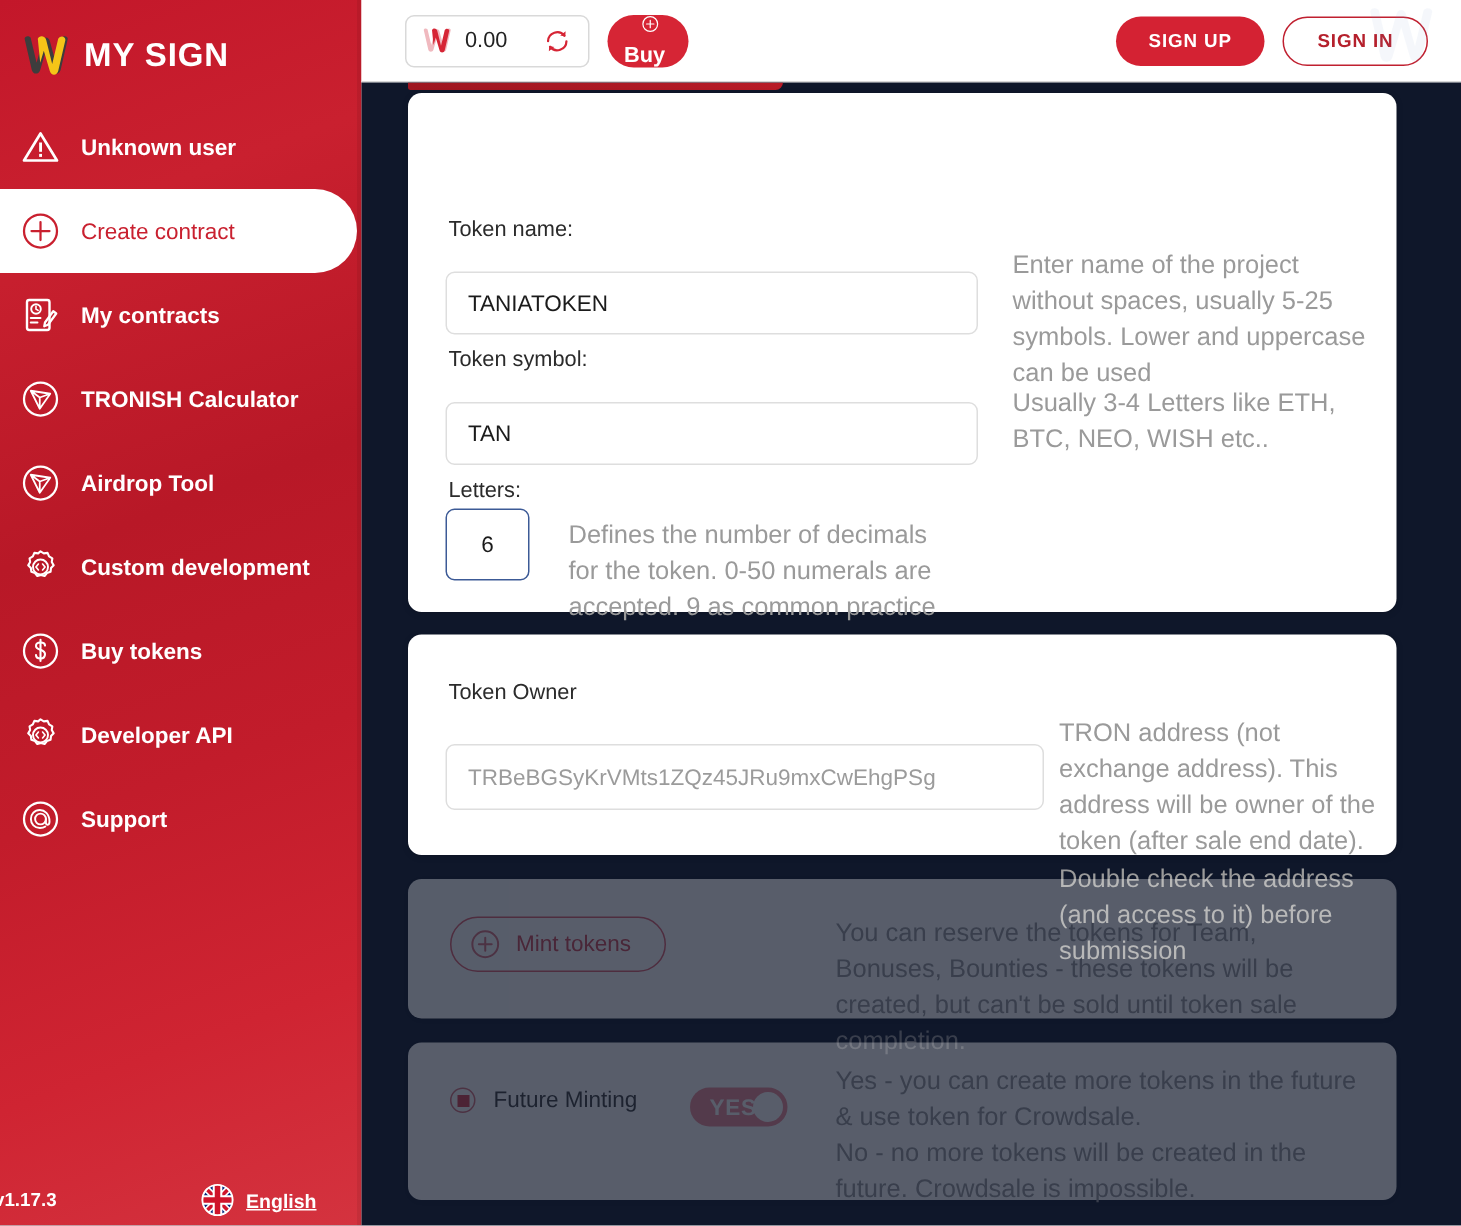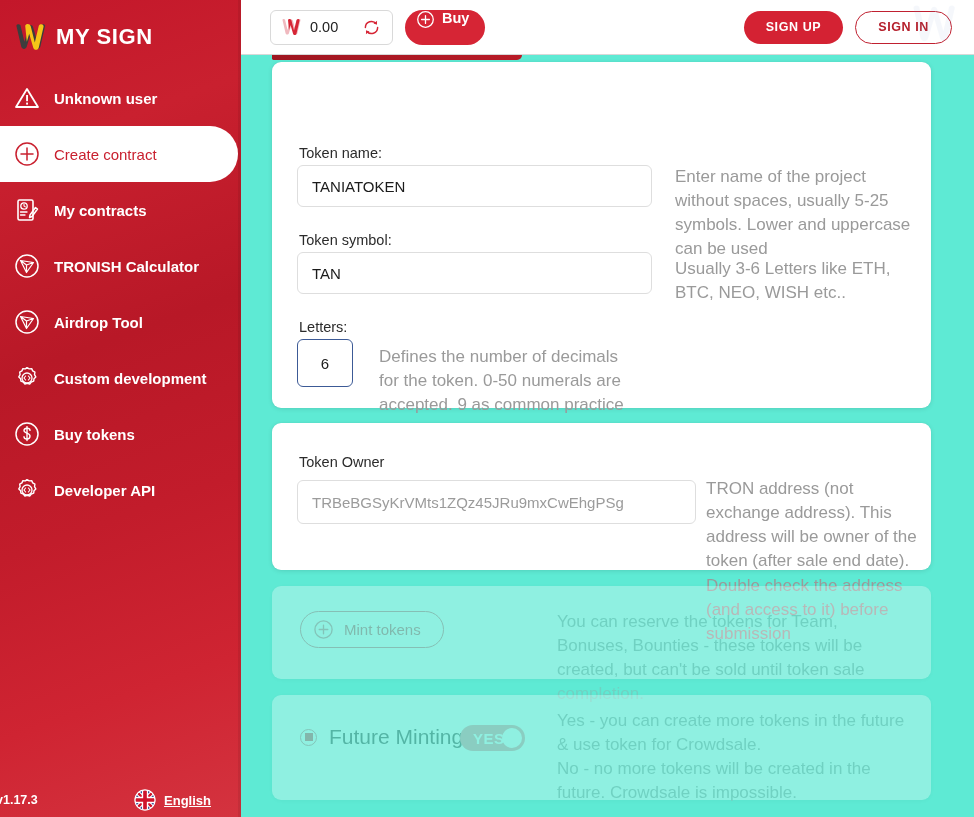--- a/index.html
+++ b/index.html
@@ -85,46 +85,46 @@
     height: 35px; padding: 0 10px 0 10px;
     background: #fff; min-width: 123px;
     justify-content: space-between; gap: 14px;
   }
   .balance-left { display:flex; align-items:center; gap: 9px; }
   .bal-logo { width: 20px; height: 18px; display:block; }
   .bal-value { font-size: 14.5px; color: #222; }
   .refresh-ico { width: 21px; height: 21px; display:block; cursor:pointer; }
   .buy-btn {
     margin-left: 12px;
-    display: flex; align-items: flex-start; gap: 7px;
+    display: flex; align-items: flex-end; gap: 7px;
     height: 35px; padding: 0 16px 0 11px;
     background: #d62535; border-radius: 20px;
     color: #fff; font-size: 14.5px; font-weight: bold;
-    cursor: pointer; border: none;
+    cursor: pointer; border: none; flex-direction: column;
   }
   .buy-plus { width: 19px; height: 19px; display:block; }
   .auth { margin-left: auto; display: flex; gap: 12px; margin-right: 22px; }
   .btn-signup {
     background: #d42233; color: #fff; border: none;
     border-radius: 20px; height: 33px; padding: 0 22px;
     font-size: 12.5px; font-weight: bold; letter-spacing: .6px; cursor: pointer;
     font-family: "Liberation Sans", sans-serif;
   }
   .btn-signin {
     background: #fff; color: #b5202c; border: 1.6px solid #c02030;
     border-radius: 20px; height: 33px; padding: 0 22px;
     font-size: 12.5px; font-weight: bold; letter-spacing: .6px; cursor: pointer;
     font-family: "Liberation Sans", sans-serif;
   }
 
   
   #main {
     position: absolute; left: 241px; top: 55px;
     width: 733px; height: 762px;
-    background: #5eead4;
+    background: #0f172a;
     overflow: hidden;
     padding-left: 24px;
   }
   .tab-stub {
     position: absolute; left: 31px; top: 0;
     width: 250px; height: 5px;
     background: linear-gradient(90deg,#9e1620,#b81b27);
     border-bottom-left-radius: 4px; border-bottom-right-radius: 14px;
   }
   .card {
@@ -141,20 +141,21 @@
   .fld-label {
     font-size: 14.5px; color: #2b2b2b;
   }
   .text-input {
     border: 1px solid #dedede; border-radius: 6px;
     height: 42px; width: 355px;
     font-size: 15px; color: #1b1b1b;
     padding: 0 14px; background: #fff;
     font-family: "Liberation Sans", sans-serif;
     outline: none;
+    margin-top: 16px;
   }
   .text-input::placeholder { color: #9b9b9b; }
   .helper {
     font-size: 17px; color: #9a9a9a; line-height: 1.42;
     width: 243px;
   }
 
   
   #tn-label  { position:absolute; left:27px; top:83px; }
   #tn-input  { position:absolute; left:25px; top:103px; }
@@ -190,21 +191,21 @@
   .mint-plus { width: 21px; height: 21px; display:block; }
   #mint-help { position:absolute; left:285px; top:24px; width: 350px; }
 
   
   #fm-row { position:absolute; left:28px; top:30px; display:flex; align-items:center; gap: 12px; }
   .radio-dot {
     width: 17px; height: 17px; border-radius: 50%;
     border: 1.5px solid #d8707c; display:flex; align-items:center; justify-content:center;
   }
   .radio-dot i { width: 8px; height: 8px; background: #d8404f; display:block; }
-  #fm-label { font-size: 21px; color: #3d3d3d; }
+  #fm-label { font-size: 15px; color: #3d3d3d; }
   #fm-toggle {
     position:absolute; left: 188px; top: 30px;
     width: 65px; height: 26px; border-radius: 14px;
     background: #ef8d97; display:flex; align-items:center;
     cursor:pointer;
   }
   #fm-toggle .knob {
     position:absolute; right: 3px; width: 20px; height: 20px;
     border-radius: 50%; background:#fff;
   }
@@ -295,20 +296,28 @@
 
       <div class="nav-item">
         <svg class="nav-ico" viewBox="0 0 26 26">
           <path d="M13 2.6 l2.2 1.3 2.5-.3 1 2.3 2.2 1.3 -.4 2.5 1.3 2.2 -1.8 1.8 -.3 2.5 -2.4 .8 -1.6 2 -2.4-.7 -2.4 .7 -1.6-2 -2.4-.8 -.3-2.5 -1.8-1.8 1.3-2.2 -.4-2.5 2.2-1.3 1-2.3 2.5 .3 Z" fill="none" stroke="#fff" stroke-width="1.4" stroke-linejoin="round"></path>
           <circle cx="13" cy="13" r="5" fill="none" stroke="#fff" stroke-width="1.3"></circle>
           <path d="M11.6 11 L10 13 L11.6 15 M14.4 11 L16 13 L14.4 15" stroke="#fff" stroke-width="1.1" fill="none" stroke-linecap="round"></path>
         </svg>
         <span class="nav-label">Developer API</span>
       </div>
 
+      <div class="nav-item">
+        <svg class="nav-ico" viewBox="0 0 26 26">
+          <circle cx="13" cy="13" r="11" fill="none" stroke="#fff" stroke-width="1.5"></circle>
+          <circle cx="13" cy="13" r="3.6" fill="none" stroke="#fff" stroke-width="1.3"></circle>
+          <path d="M16.6 13 L16.6 15.5 C16.6 17.4 19 17.4 19 14.6 C19 9.5 15.6 7 12.6 7 C9 7 6.6 9.8 6.6 13 C6.6 16.4 9 19 12.6 19 C14.2 19 15.4 18.6 16.2 18" fill="none" stroke="#fff" stroke-width="1.3" stroke-linecap="round"></path>
+        </svg>
+        <span class="nav-label">Support</span>
+      </div>
 
     </div>
 
     <div class="sb-foot">
       <span class="version">v1.17.3</span>
       <span class="lang">
         <svg class="flag" viewBox="0 0 24 24">
           <defs>
               <clipPath id="cc">
                 <circle cx="12" cy="12" r="11"></circle>
@@ -368,21 +377,21 @@
 
     <div class="tab-stub"></div>
 
     <div class="card" id="card-token">
       <div class="fld-label" id="tn-label">Token name:</div>
       <input class="text-input" id="tn-input" value="TANIATOKEN" style="">
       <div class="helper" id="tn-help">Enter name of the project without spaces, usually 5-25 symbols. Lower and uppercase can be used</div>
 
       <div class="fld-label" id="ts-label">Token symbol:</div>
       <input class="text-input" id="ts-input" value="TAN" style="">
-      <div class="helper" id="ts-help">Usually 3-6 Letters like ETH, BTC, NEO, WISH etc..</div>
+      <div class="helper" id="ts-help">Usually 3-4 Letters like ETH, BTC, NEO, WISH etc..</div>
 
       <div class="fld-label" id="dc-label">Letters:</div>
       <input id="dc-input" value="6" style="">
       <div class="helper" id="dc-help">Defines the number of decimals for the token. 0-50 numerals are accepted. 9 as common practice</div>
     </div>
 
     <div class="card" id="card-owner">
       <div class="fld-label" id="ow-label">Token Owner</div>
       <input class="text-input" id="ow-input" placeholder="TRBeBGSyKrVMts1ZQz45JRu9mxCwEhgPSg" style="">
       <div class="helper" id="ow-help">TRON address (not exchange address). This address will be owner of the token (after sale end date). Double check the address (and access to it) before submission</div>

